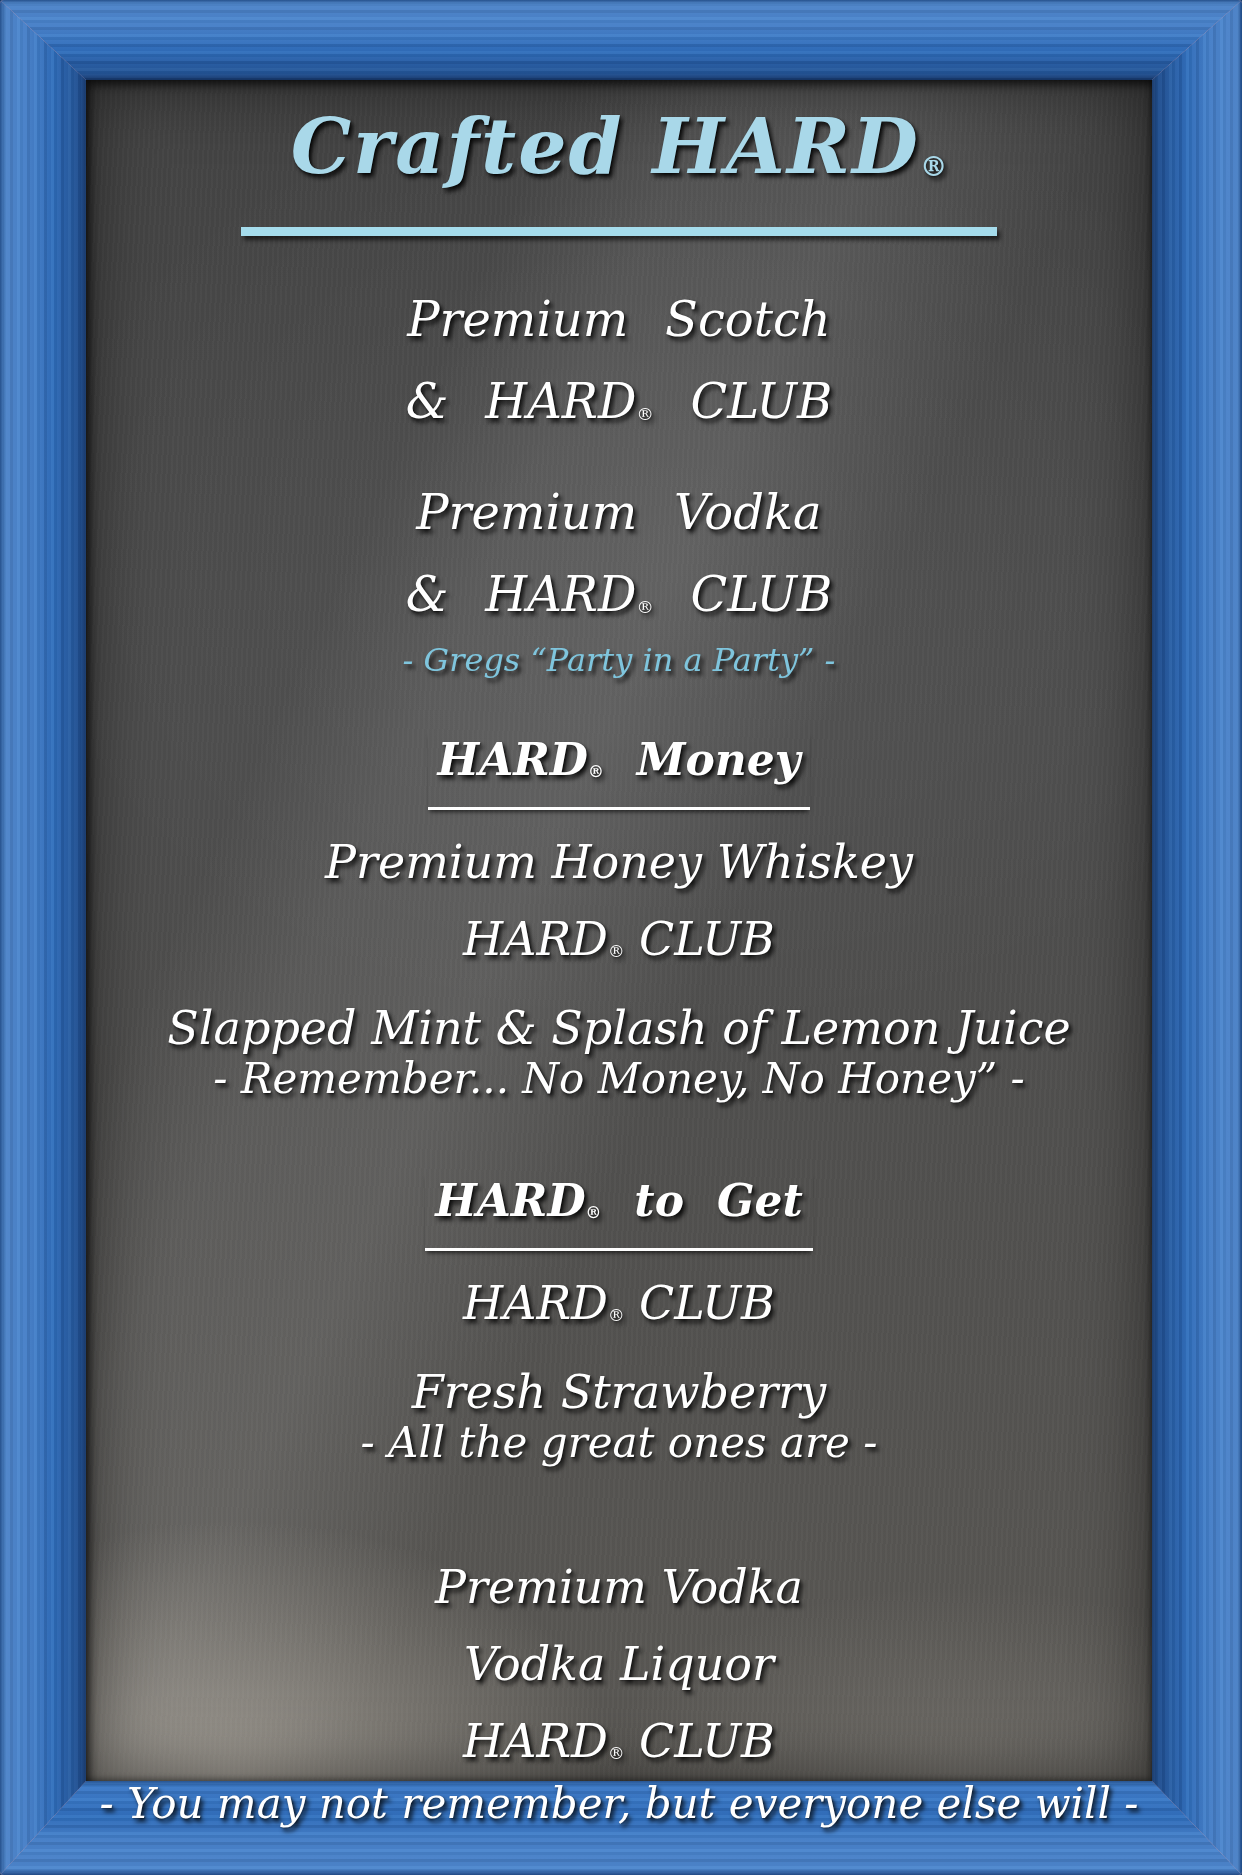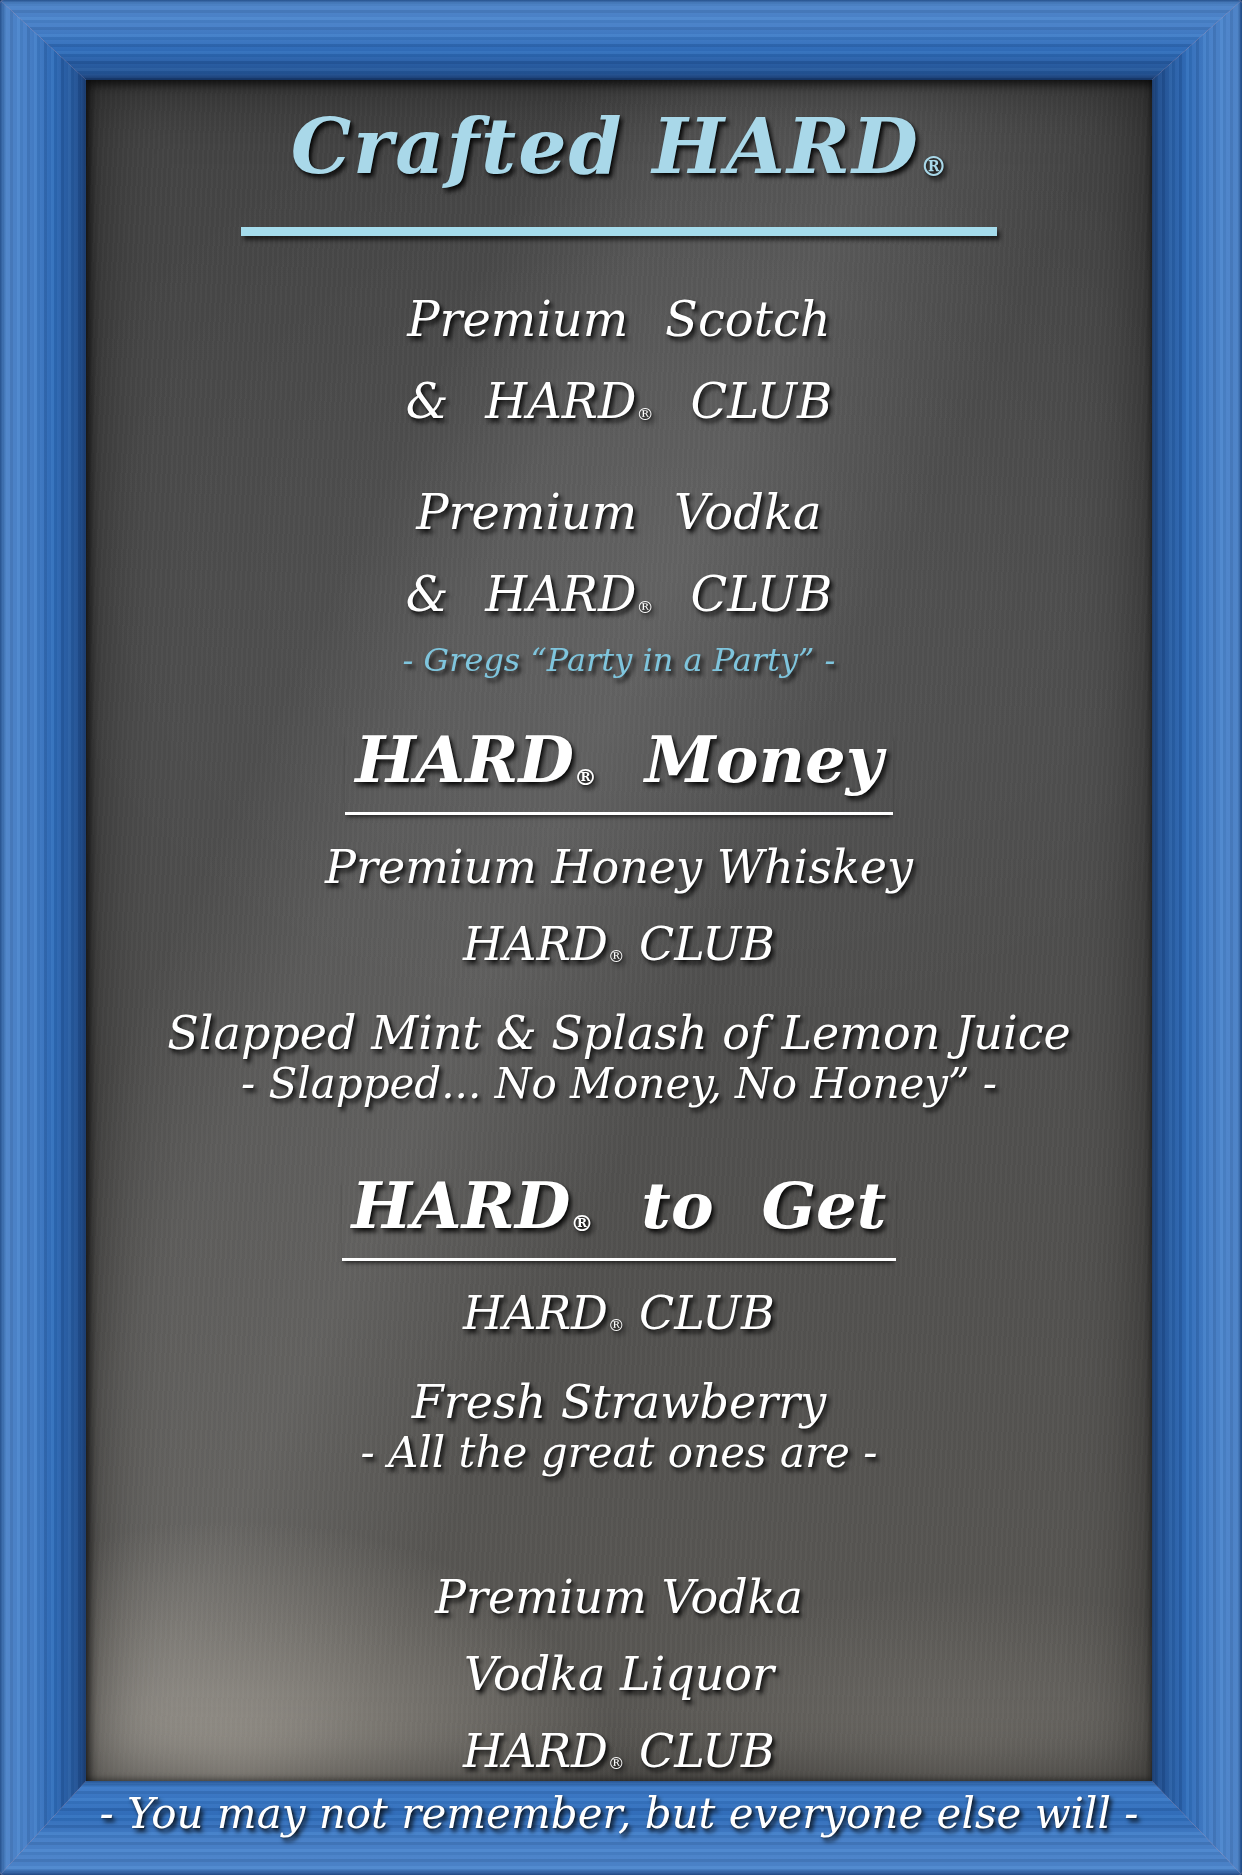--- a/index.html
+++ b/index.html
@@ -118,21 +118,21 @@
   .sec-vodka    { margin-top: 44px; }
   .sec-money    { margin-top: 48px; }
   .sec-get      { margin-top: 70px; }
   .sec-remember { margin-top: 97px; }
 
   .line { font-size: 46px; line-height: 49px; }
   .line.lg { font-size: 48px; line-height: 54px; word-spacing: .45em; }
 
   .heading {
     margin: 0 0 14px 0;
-    font-size: 64px;
+    font-size: 44px;
     line-height: 58px;
     font-weight: bold;
     word-spacing: .4em;
   }
   .heading .u {
     display: inline-block;
     padding: 0 10px 6px;
     border-bottom: 3px solid #fff;
     box-shadow: 0 4px 4px -2px rgba(0,0,0,.6);
   }
@@ -169,21 +169,21 @@
       <div class="line lg chalk">Premium Vodka</div>
       <div class="line lg chalk"><span>&amp; HARD</span><span class="reg">®</span><span> CLUB</span></div>
       <div class="tagline blue">- Gregs “Party in a Party” -</div>
     </section>
 
     <section class="sec-money">
       <h2 class="heading chalk"><span class="u"><span>HARD</span><span class="reg">®</span><span> Money</span></span></h2>
       <div class="line chalk">Premium Honey Whiskey</div>
       <div class="line chalk"><span>HARD</span><span class="reg">®</span><span> CLUB</span></div>
       <div class="line chalk">Slapped Mint &amp; Splash of Lemon Juice</div>
-      <div class="tagline chalk">- Slapped... No Money, No Honey” -</div>
+      <div class="tagline chalk">- Remember... No Money, No Honey” -</div>
     </section>
 
     <section class="sec-get">
       <h2 class="heading chalk"><span class="u"><span>HARD</span><span class="reg">®</span><span> to Get</span></span></h2>
       <div class="line chalk"><span>HARD</span><span class="reg">®</span><span> CLUB</span></div>
       <div class="line chalk">Fresh Strawberry</div>
       <div class="tagline chalk">- All the great ones are -</div>
     </section>
 
     <section class="sec-remember">

